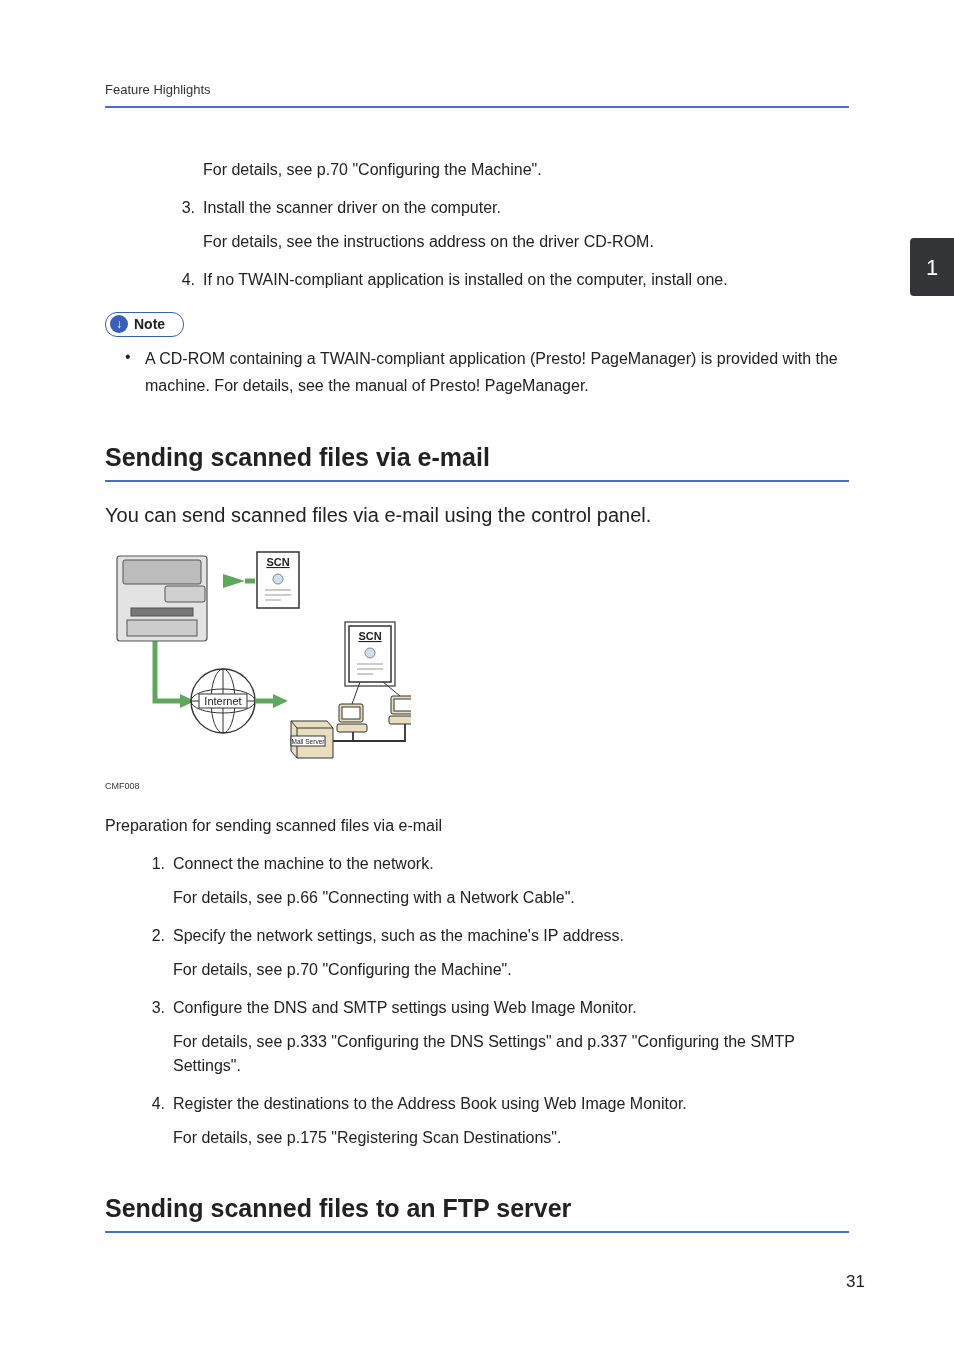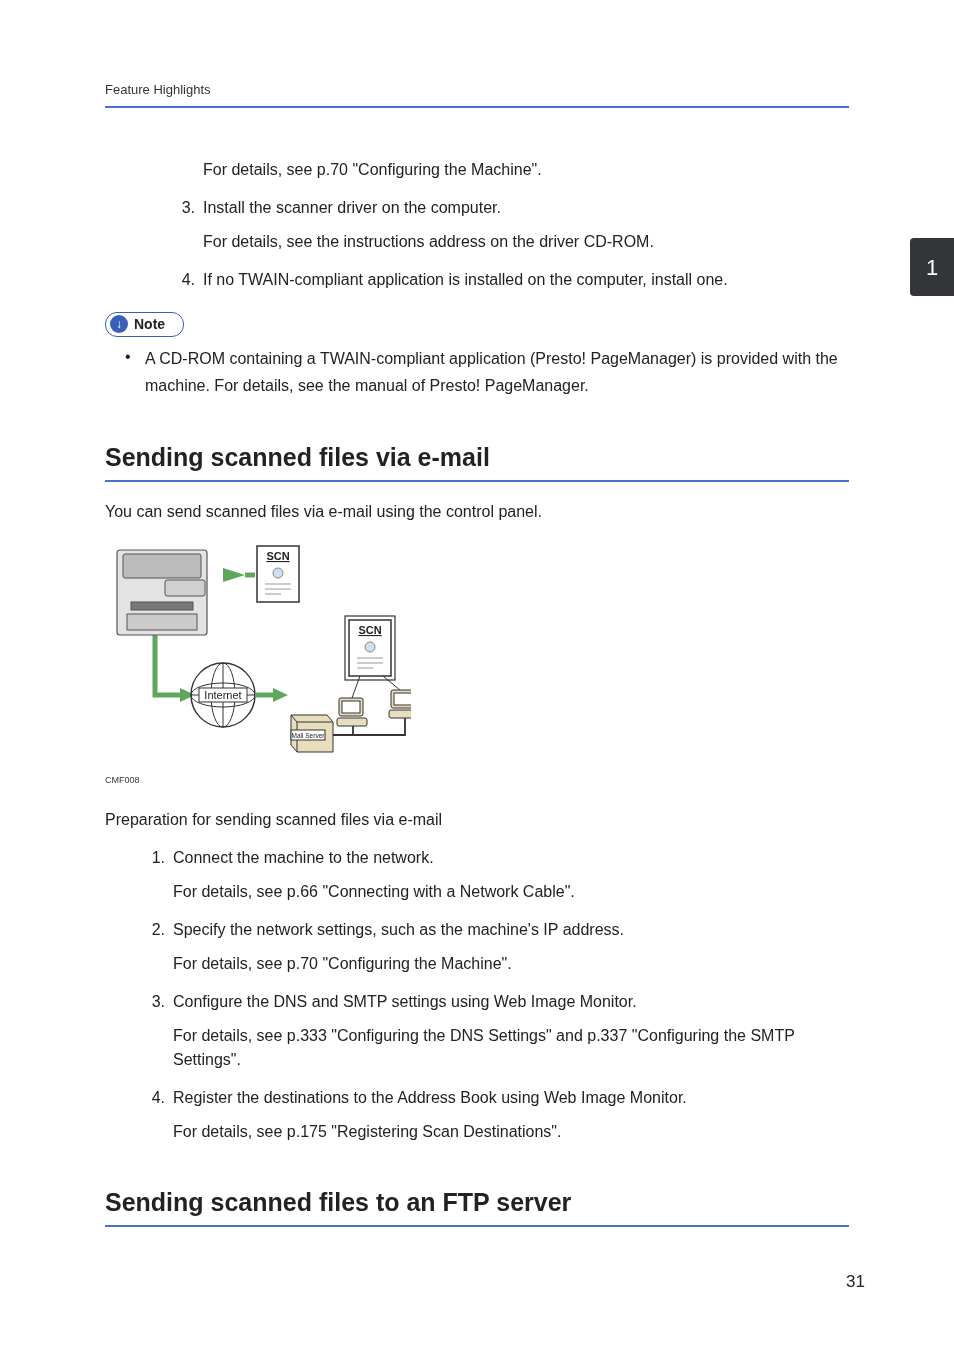--- a/index.html
+++ b/index.html
@@ -73,21 +73,21 @@
   .bullet-item .txt { flex: 1; line-height: 1.7; }
 
   .section-h {
     font-size: 25px;
     font-weight: bold;
     border-bottom: 2px solid #4a6fcc;
     padding-bottom: 4px;
     margin-top: 40px;
     margin-bottom: 18px;
   }
-  .body-para { font-size: 16px; margin-bottom: 16px; }
+  .body-para { font-size: 20px; margin-bottom: 16px; }
 
   .sub-h { font-size: 16px; font-weight: normal; margin-top: 20px; margin-bottom: 14px; }
 
   .page-num { position: absolute; bottom: 60px; right: 89px; font-size: 17px; }
 
   
   .diagram-wrap { margin: 10px 0 6px 0; }
   .diagram-caption { font-size: 9px; text-align: left; width: 306px; color:#333; margin-top:2px; }
 </style>
 </head>

